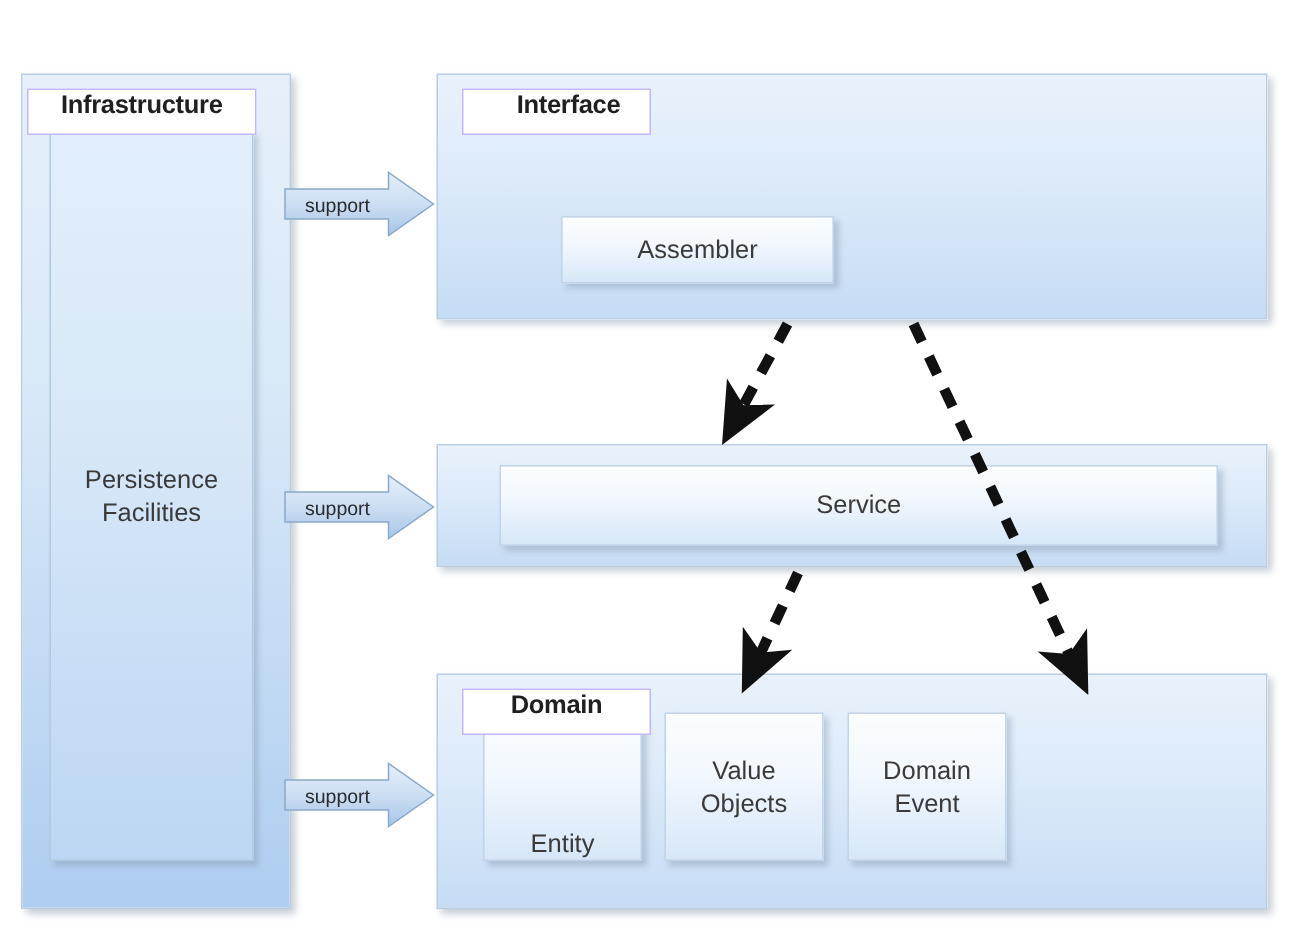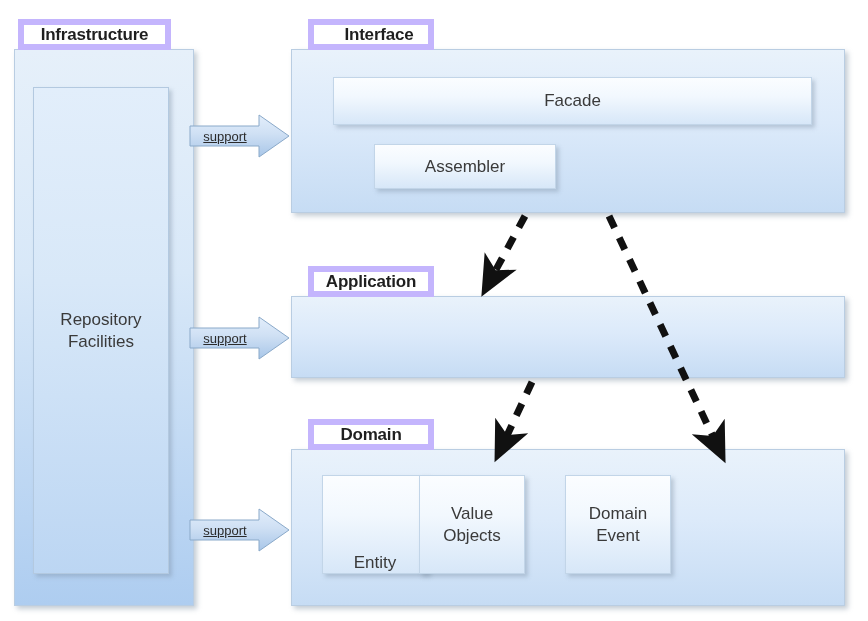--- a/index.html
+++ b/index.html
@@ -15,30 +15,31 @@
     width: 868px;
     height: 621px;
     background: #ffffff;
     overflow: hidden;
   }
 
   
   .layer-tab {
     position: absolute;
     background: #ffffff;
-    border: 6px solid #c4b5fd;
+    border: 1px solid #c4b5fd;
     box-sizing: border-box;
     display: flex;
     align-items: flex-start;
     justify-content: center;
     font-weight: bold;
     font-size: 17px;
     color: #1f1f1f;
     letter-spacing: -0.2px;
     z-index: 5;
+    margin-top: 40px;
   }
 
   
   .layer-box {
     position: absolute;
     box-sizing: border-box;
     border: 1px solid #b9cde2;
     background: linear-gradient(to bottom, #e9f2fb 0%, #dceafa 45%, #c6dcf4 100%);
     box-shadow: 3px 3px 5px rgba(110, 130, 150, 0.40);
     z-index: 2;
@@ -86,21 +87,20 @@
     left: 0;
     top: 0;
     width: 72px;
     height: 100%;
     display: flex;
     align-items: center;
     justify-content: center;
     font-size: 13px;
     color: #2b2b2b;
     pointer-events: none;
-    text-decoration: underline;
   }
 
   
   #connectors {
     position: absolute;
     left: 0;
     top: 0;
     width: 868px;
     height: 621px;
     z-index: 6;
@@ -112,57 +112,54 @@
 
 <div id="canvas">
 
   <div class="layer-tab" style="left:18px; top:19px; width:153px; height:31px;">
     <span>Infrastructure</span>
   </div>
 
   <div class="layer-box infra" style="left:14px; top:49px; width:180px; height:557px;"></div>
 
   <div class="comp-box persistence" style="left:33px; top:87px; width:136px; height:487px;">
-    <span class="comp-label">Repository
+    <span class="comp-label">Persistence
 Facilities</span>
   </div>
 
   <div class="layer-tab" style="left:308px; top:19px; width:126px; height:31px;padding-left:16px;">
     <span>Interface</span>
   </div>
 
   <div class="layer-box" style="left:291px; top:49px; width:554px; height:164px;"></div>
 
-  <div class="comp-box" style="left:333px; top:77px; width:479px; height:48px;">
-    <span class="comp-label">Facade</span>
-  </div>
 
   <div class="comp-box" style="left:333px; top:144px; width:182px; height:45px;margin-left:41px;">
     <span class="comp-label">Assembler</span>
   </div>
 
 
-  <div class="layer-tab" style="left:308px; top:266px; width:126px; height:31px;">
-    <span>Application</span>
-  </div>
 
   <div class="layer-box" style="left:291px; top:296px; width:554px; height:82px;"></div>
 
+  <div class="comp-box" style="left:333px; top:310px; width:479px; height:54px;">
+    <span class="comp-label">Service</span>
+  </div>
 
   <div class="layer-tab" style="left:308px; top:419px; width:126px; height:31px;">
     <span>Domain</span>
   </div>
 
   <div class="layer-box" style="left:291px; top:449px; width:554px; height:157px;"></div>
 
   <div class="comp-box" style="left:322px; top:475px; width:106px; height:99px;align-items:flex-end;">
     <span class="comp-label">Entity</span>
   </div>
 
-  <div class="comp-box" style="left:419px; top:475px; width:106px; height:99px;">
+  <div class="comp-box" style="left:443px; top:475px; width:106px; height:99px;">
     <span class="comp-label">Value
 Objects</span>
   </div>
 
   <div class="comp-box" style="left:565px; top:475px; width:106px; height:99px;">
     <span class="comp-label">Domain
 Event</span>
   </div>
 
 

